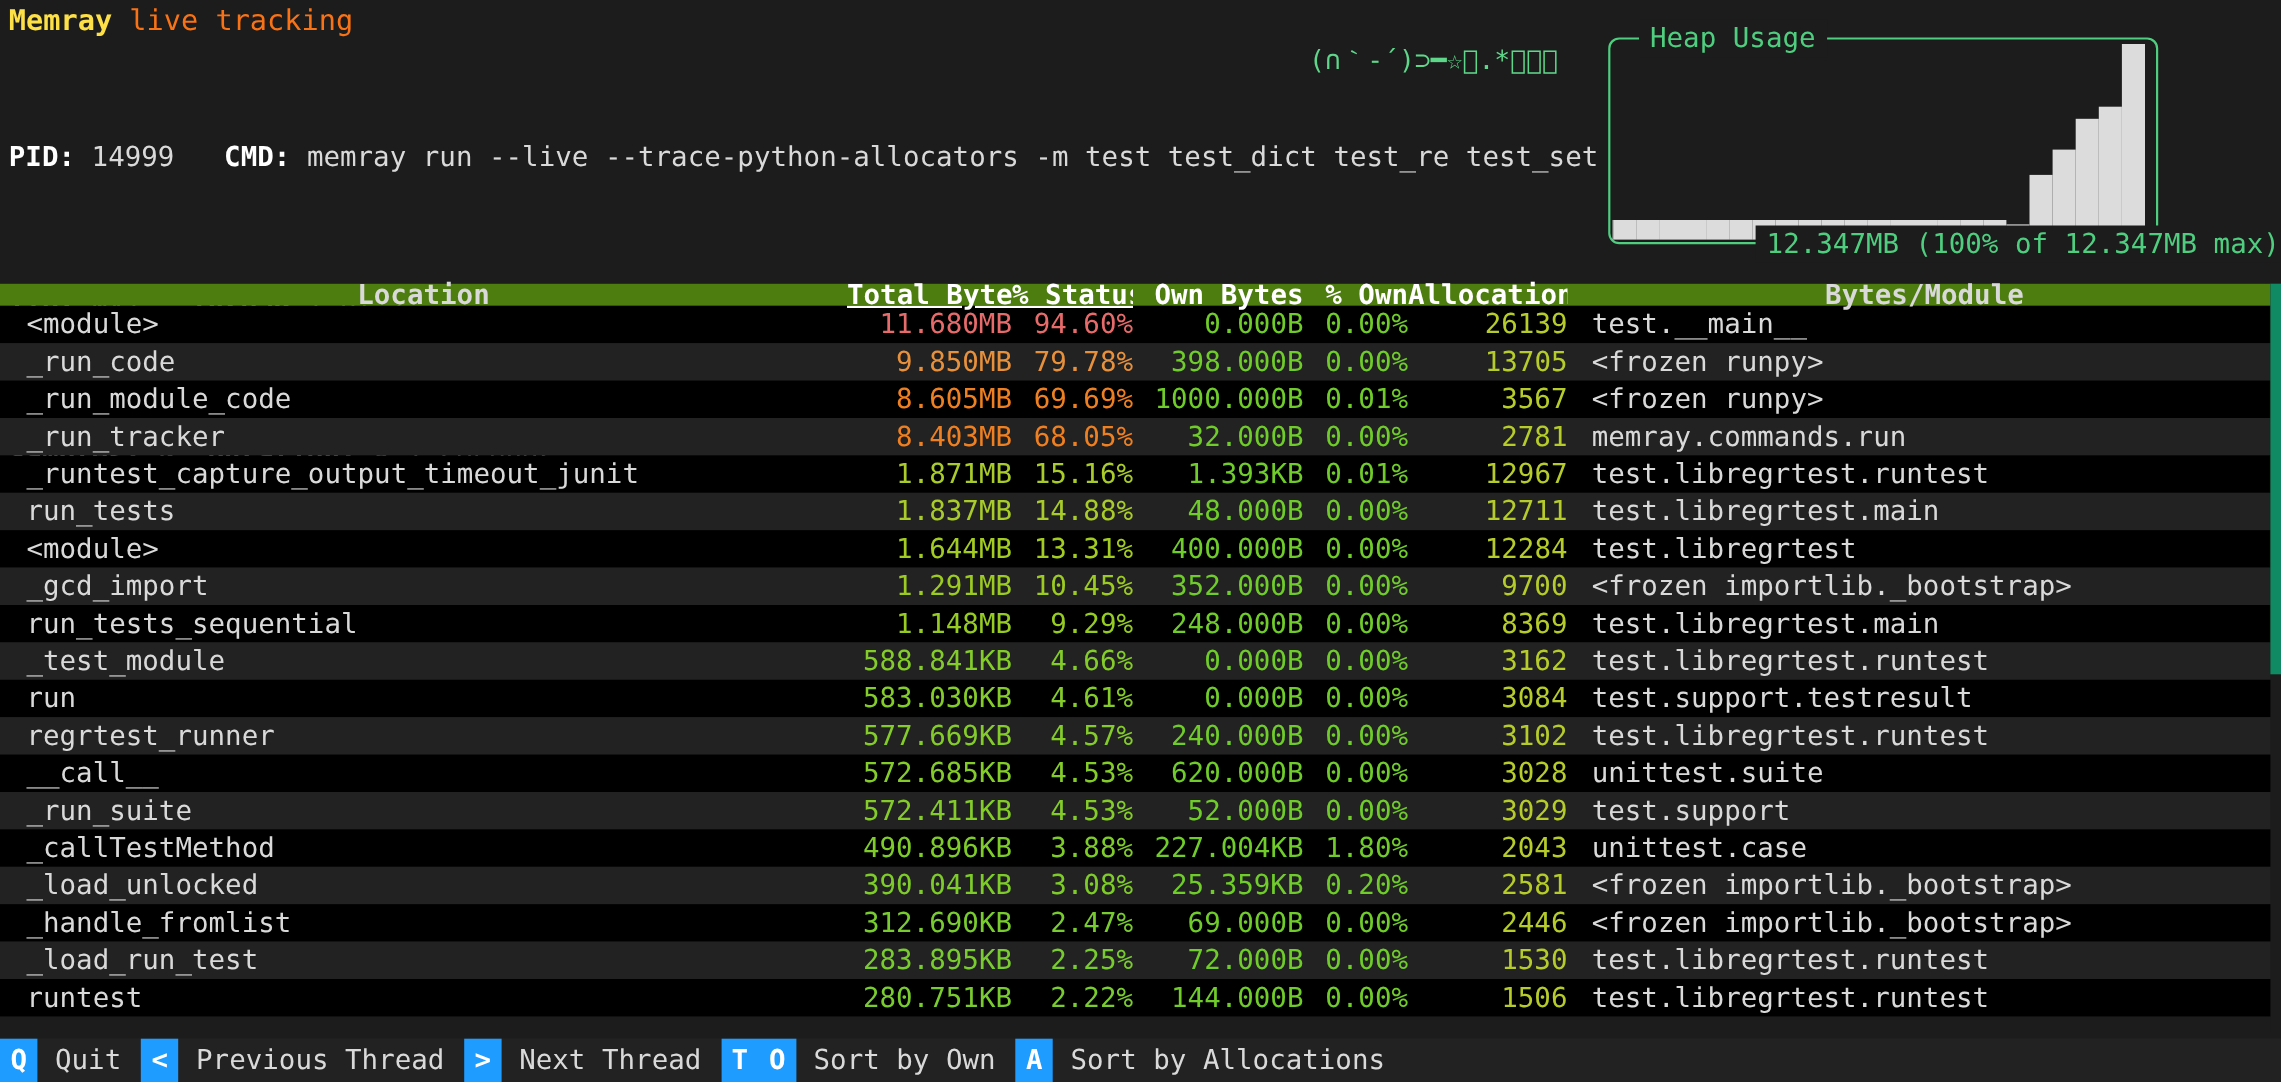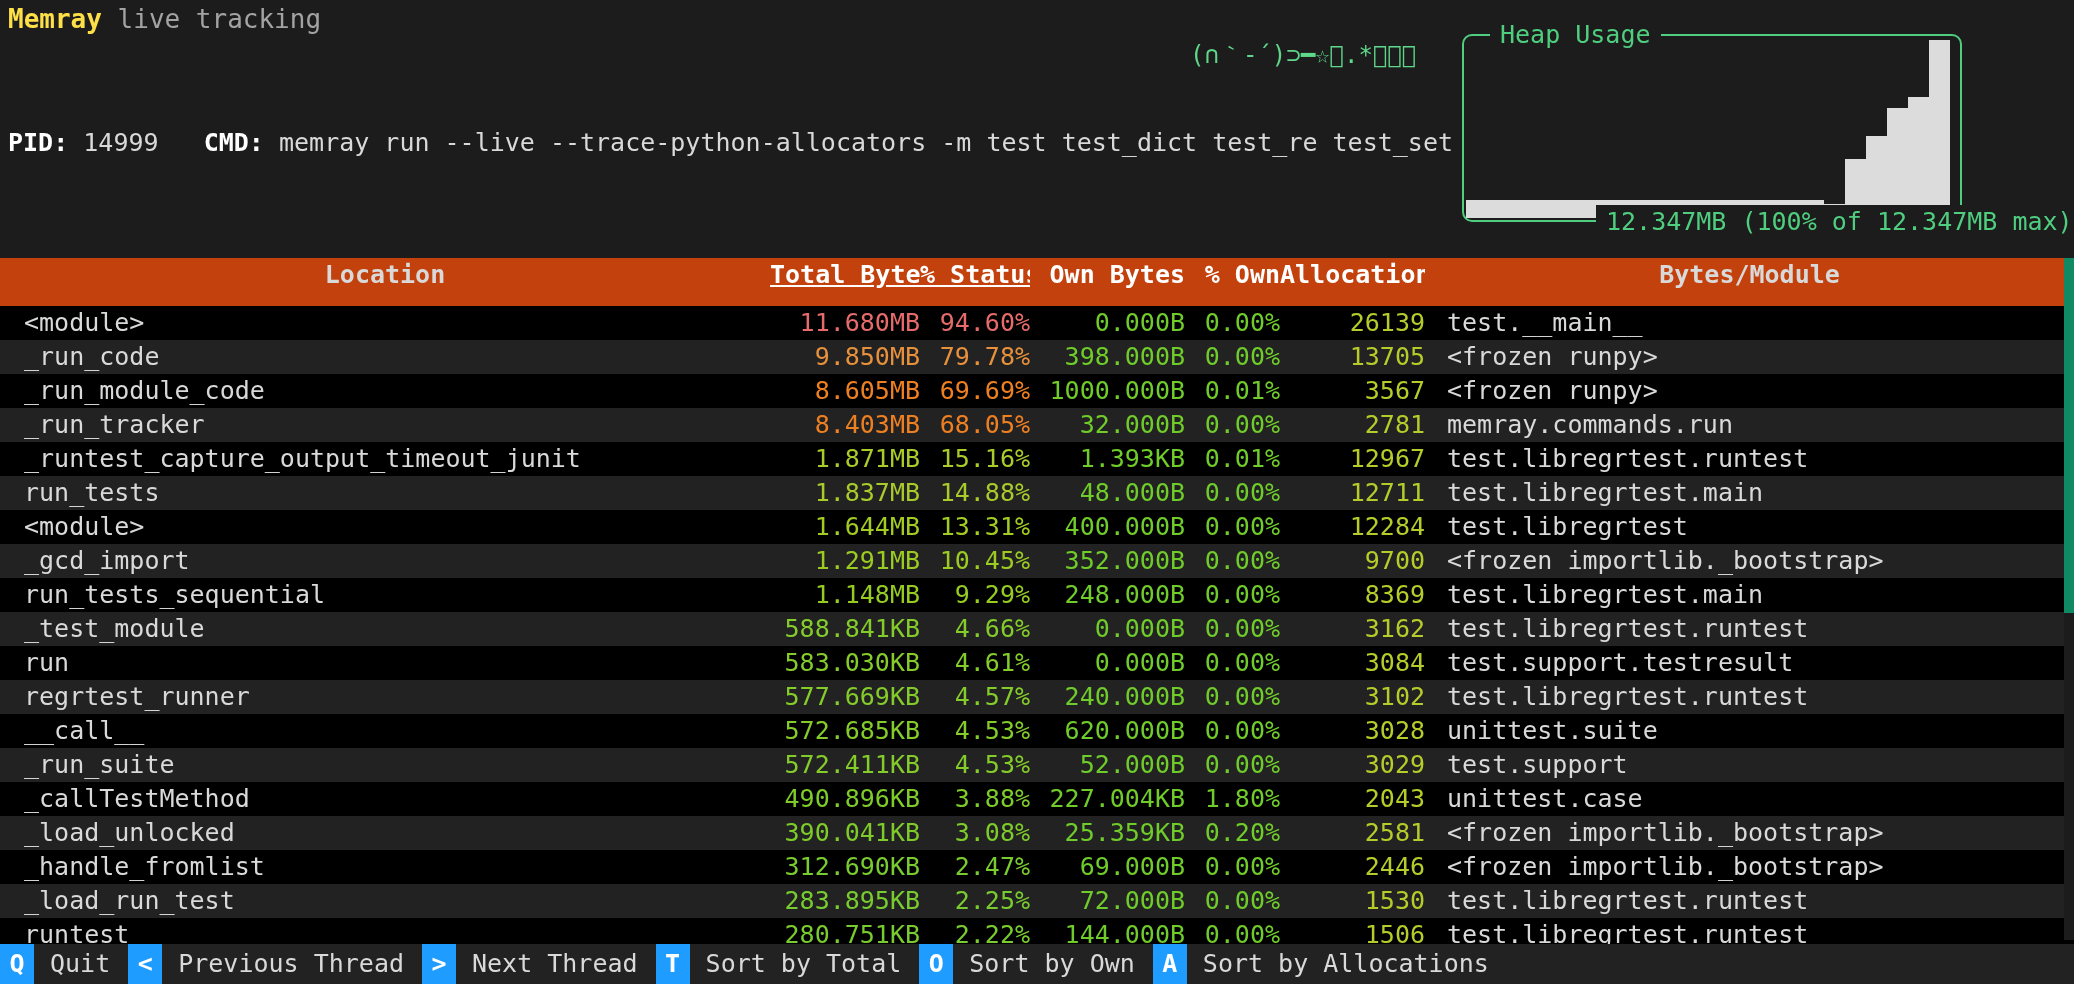--- a/index.html
+++ b/index.html
@@ -23,21 +23,21 @@
     height: 258px;
     padding: 0;
   }
   .app-title {
     position: absolute;
     left: 8px; top: 2px;
     font-size: 26px;
     white-space: pre;
   }
   .app-title .strong { color: #fde047; font-weight: bold; }
-  .app-title .dim { color: #a3a3a3; text-align: center; }
+  .app-title .dim { color: #f97316; text-align: center; }
 
   .clock {
     position: absolute;
     right: 8px; top: 2px;
     color: #d9d9d9;
     font-size: 26px;
     white-space: pre;
   }
 
   .meta {
@@ -103,23 +103,24 @@
     flex: 0 0 auto;
   }
 
   
   .table {
     position: relative;
     width: 2074px;
   }
   .thead {
     display: flex;
-    background: #c2410c;
+    background: #4d7c0f;
     color: #ffffff;
-    height: 48px;
+    height: 20px;
+    align-items: center;
     font-weight: bold;
   }
   .thead .th { white-space: pre; overflow: hidden; }
   .th-underline { text-decoration: underline; }
 
   .row {
     display: flex;
     height: 34px;
     align-items: center;
     white-space: pre;
@@ -277,18 +278,17 @@
 </div>
 
 <div class="footer" id="footer-bar">
     <div class="fkey">Q</div>
     <div class="flabel">Quit</div>
     <div class="fkey">&lt;</div>
     <div class="flabel">Previous Thread</div>
     <div class="fkey">&gt;</div>
     <div class="flabel">Next Thread</div>
     <div class="fkey">T</div>
-    <div class="flabel">Sort by Total</div>
     <div class="fkey">O</div>
     <div class="flabel">Sort by Own</div>
     <div class="fkey">A</div>
     <div class="flabel">Sort by Allocations</div>
   </div>
 
 </body></html>

